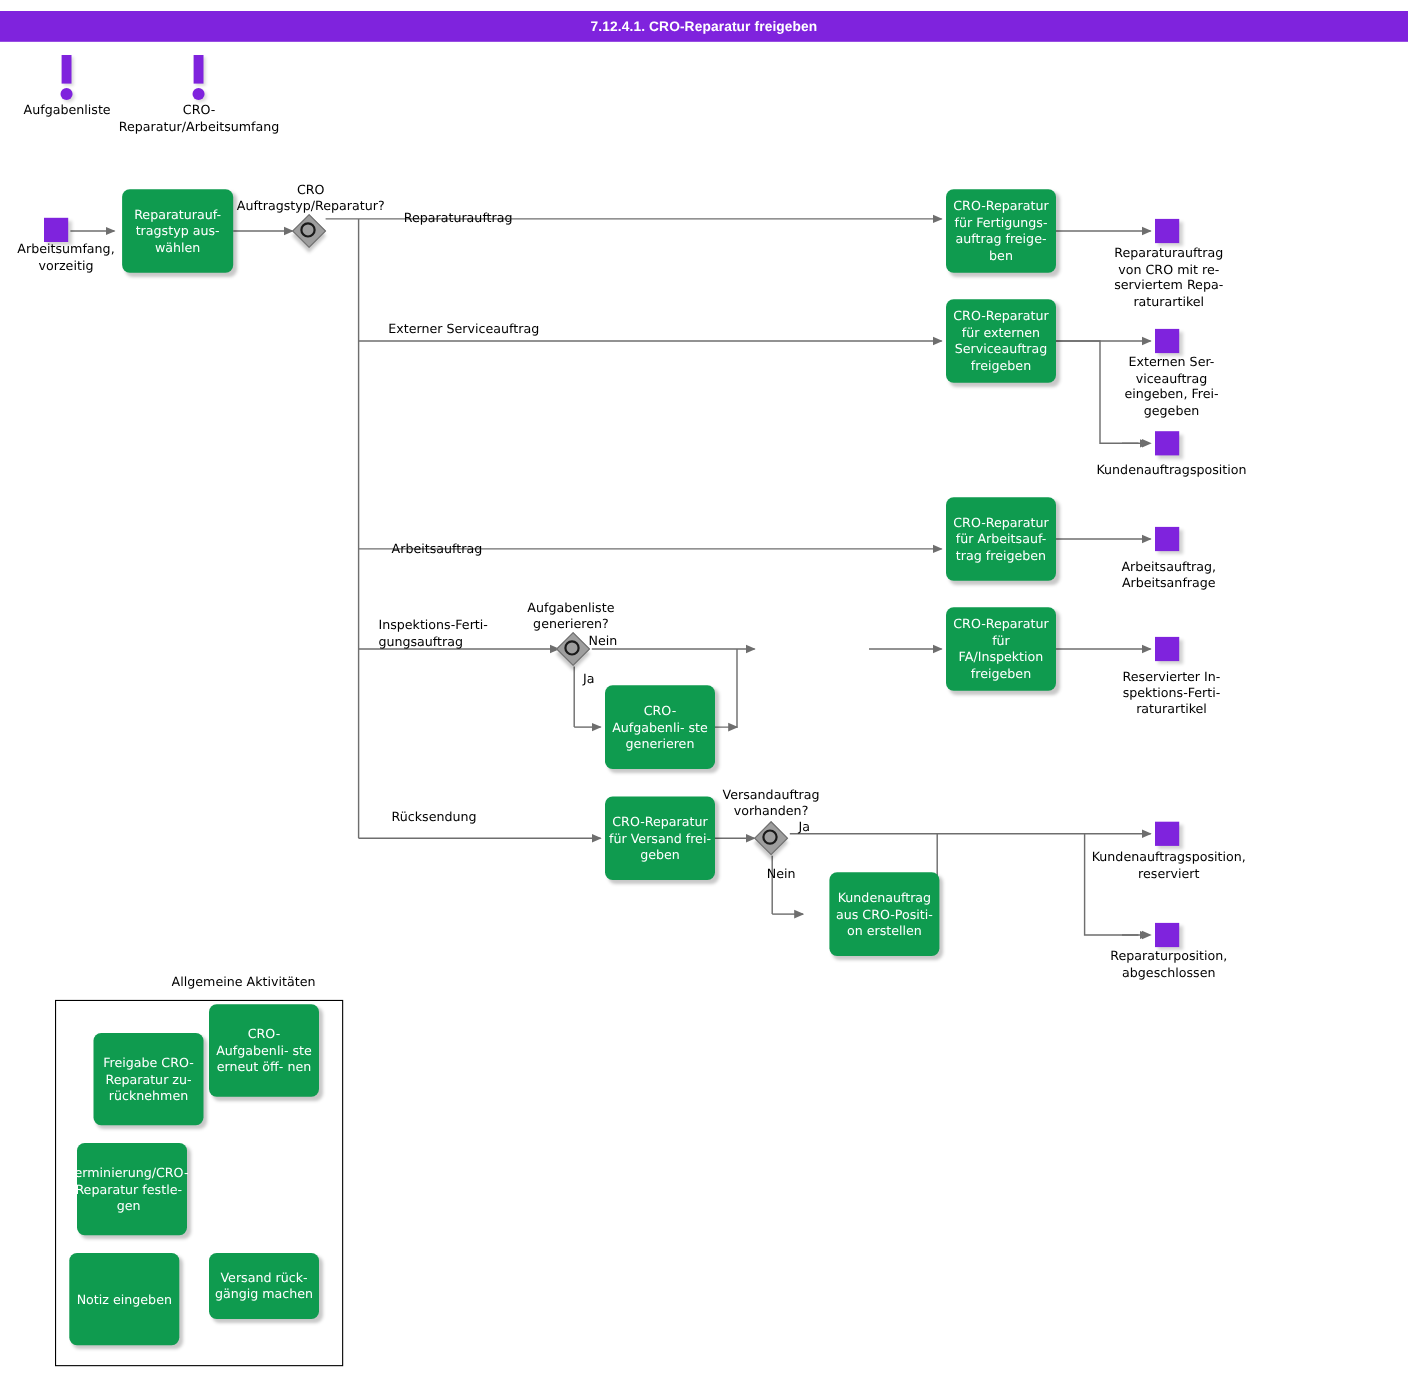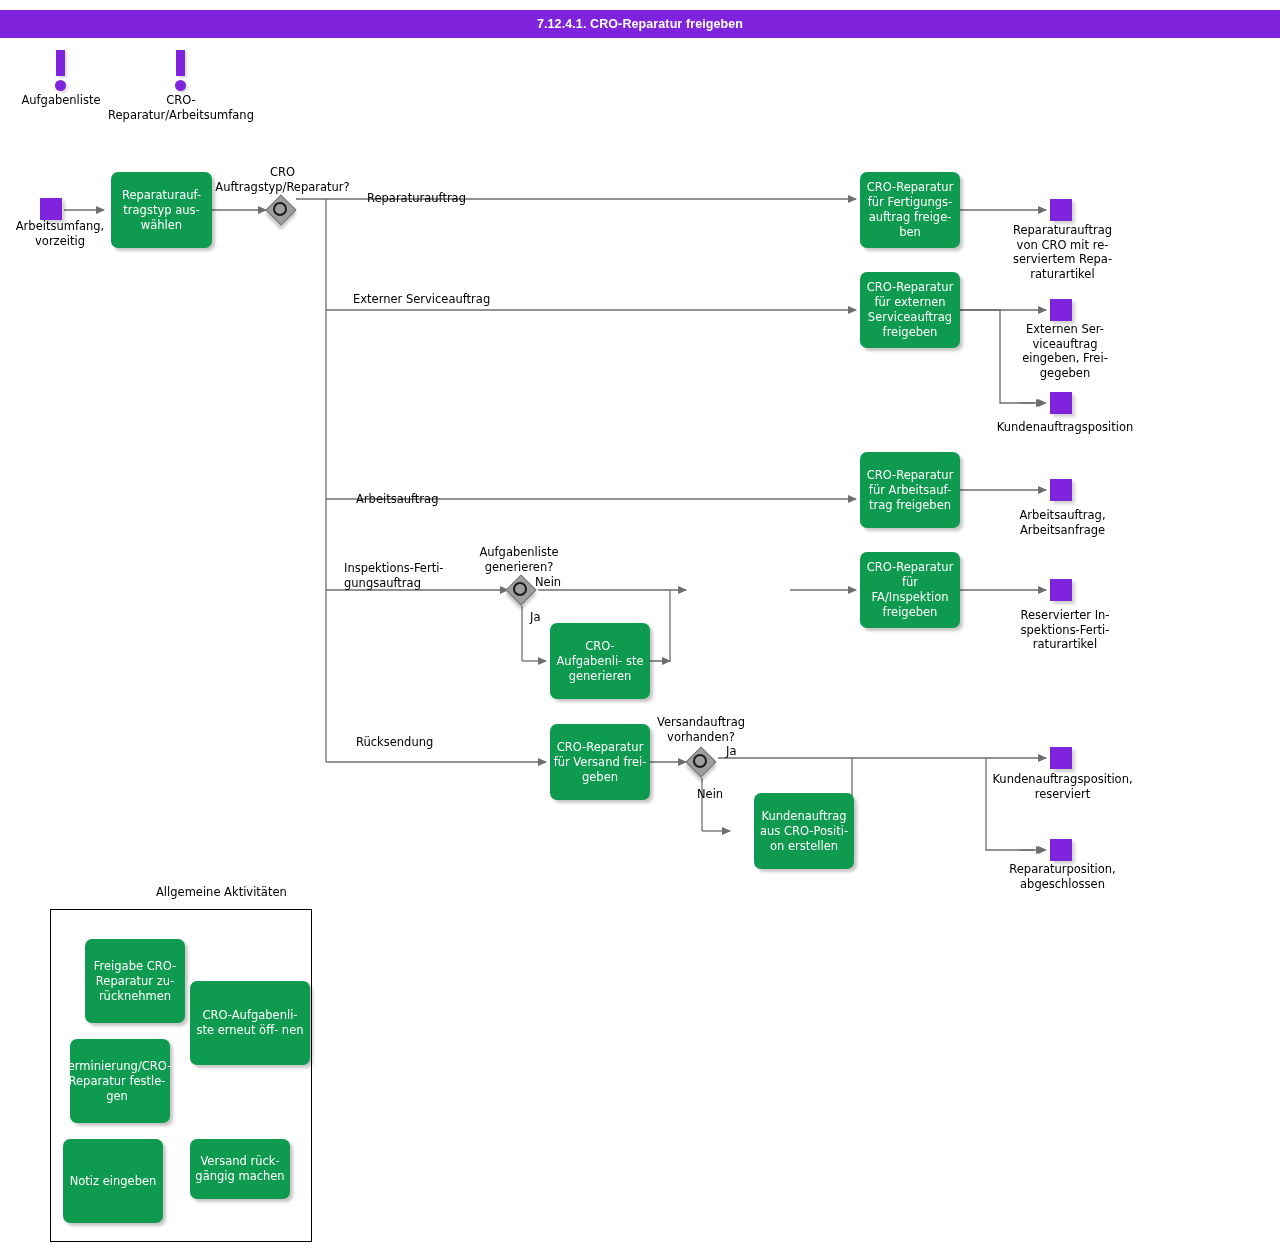--- a/index.html
+++ b/index.html
@@ -269,21 +269,21 @@
 
   <div class="grplabel" style="left:110px;top:885px;width:135px;height:18px;overflow:hidden;">Allgemeine
 Aktivitäten</div>
   <div class="grpbox" style="left:50px;top:909px;width:260px;height:331px;"></div>
 
   <div class="act" style="left:70px;top:939px;width:100px;height:84px;margin-left:15px;">
     <span>Freigabe CRO-
 Reparatur zu-
 rücknehmen</span>
   </div>
-  <div class="act" style="left:190px;top:981px;width:120px;height:84px;">
+  <div class="act" style="left:190px;top:913px;width:100px;height:84px;">
     <span>CRO-Aufgabenli-
 ste erneut öff-
 nen</span>
   </div>
   <div class="act" style="left:70px;top:1039px;width:100px;height:84px;overflow:visible;">
     <span style="width:112px;margin-left:-6px;">Terminierung/CRO-
 Reparatur festle-
 gen</span>
   </div>
   <div class="act" style="left:63px;top:1139px;width:100px;height:84px;">

